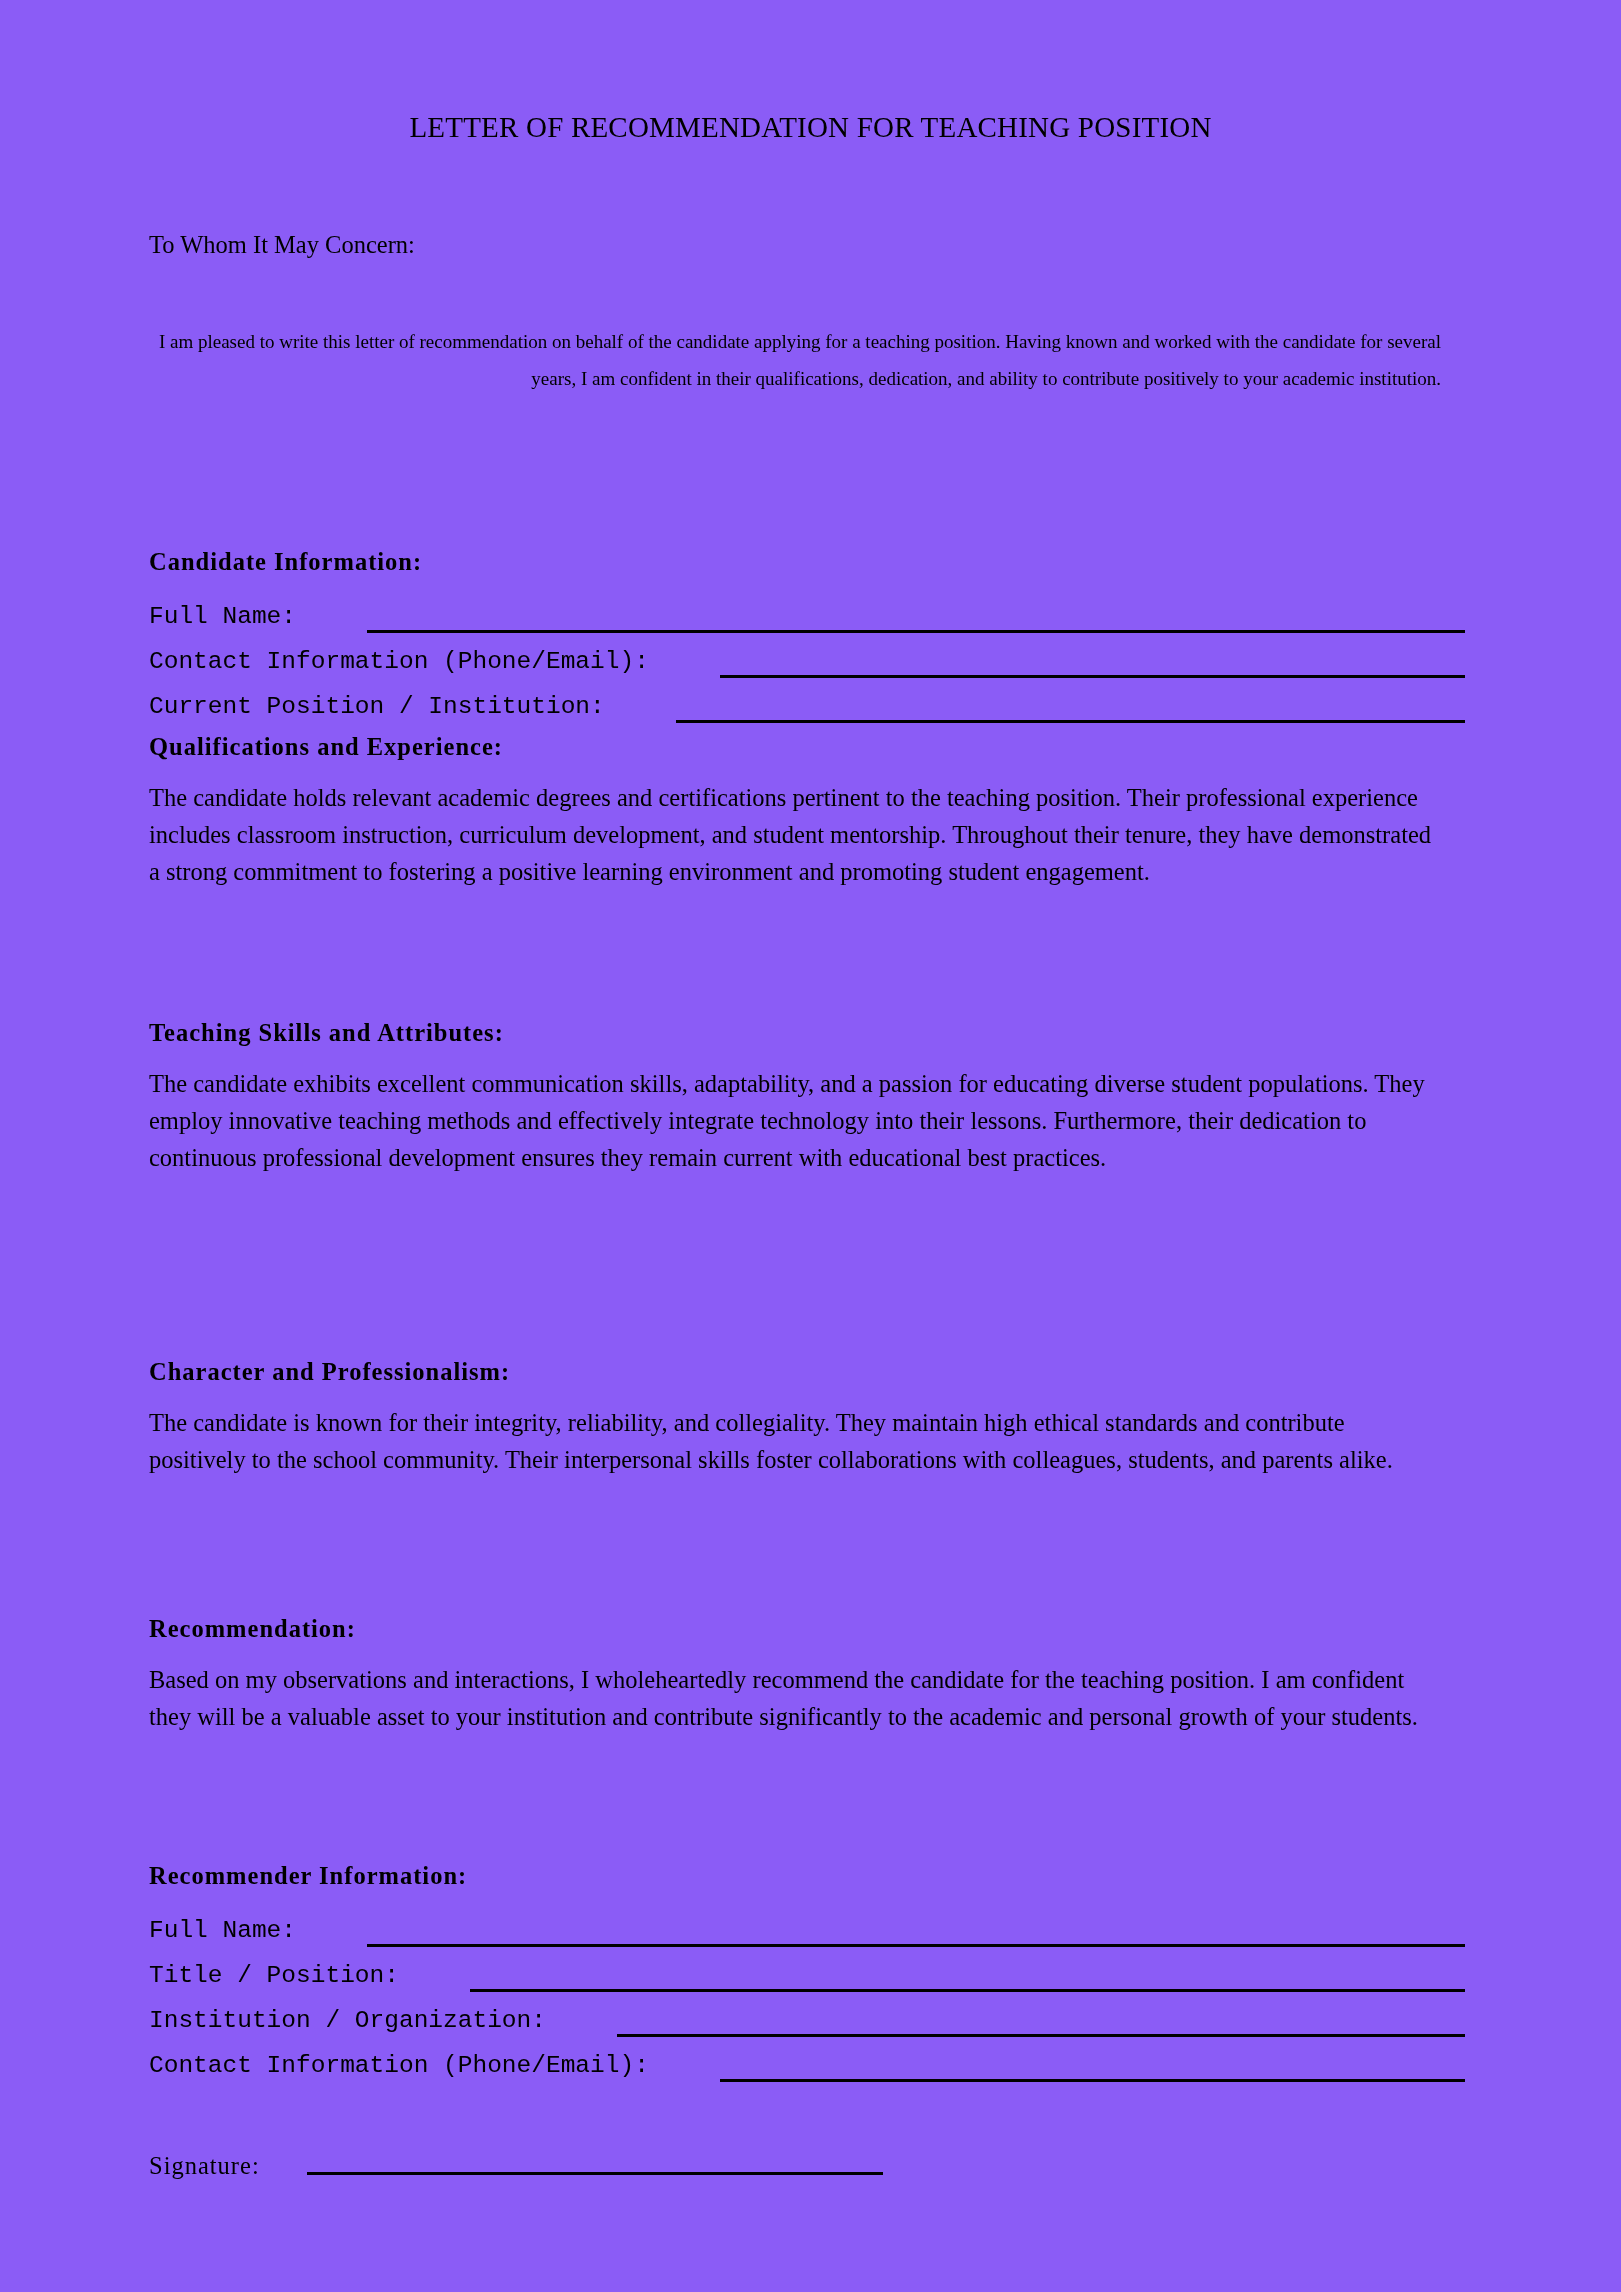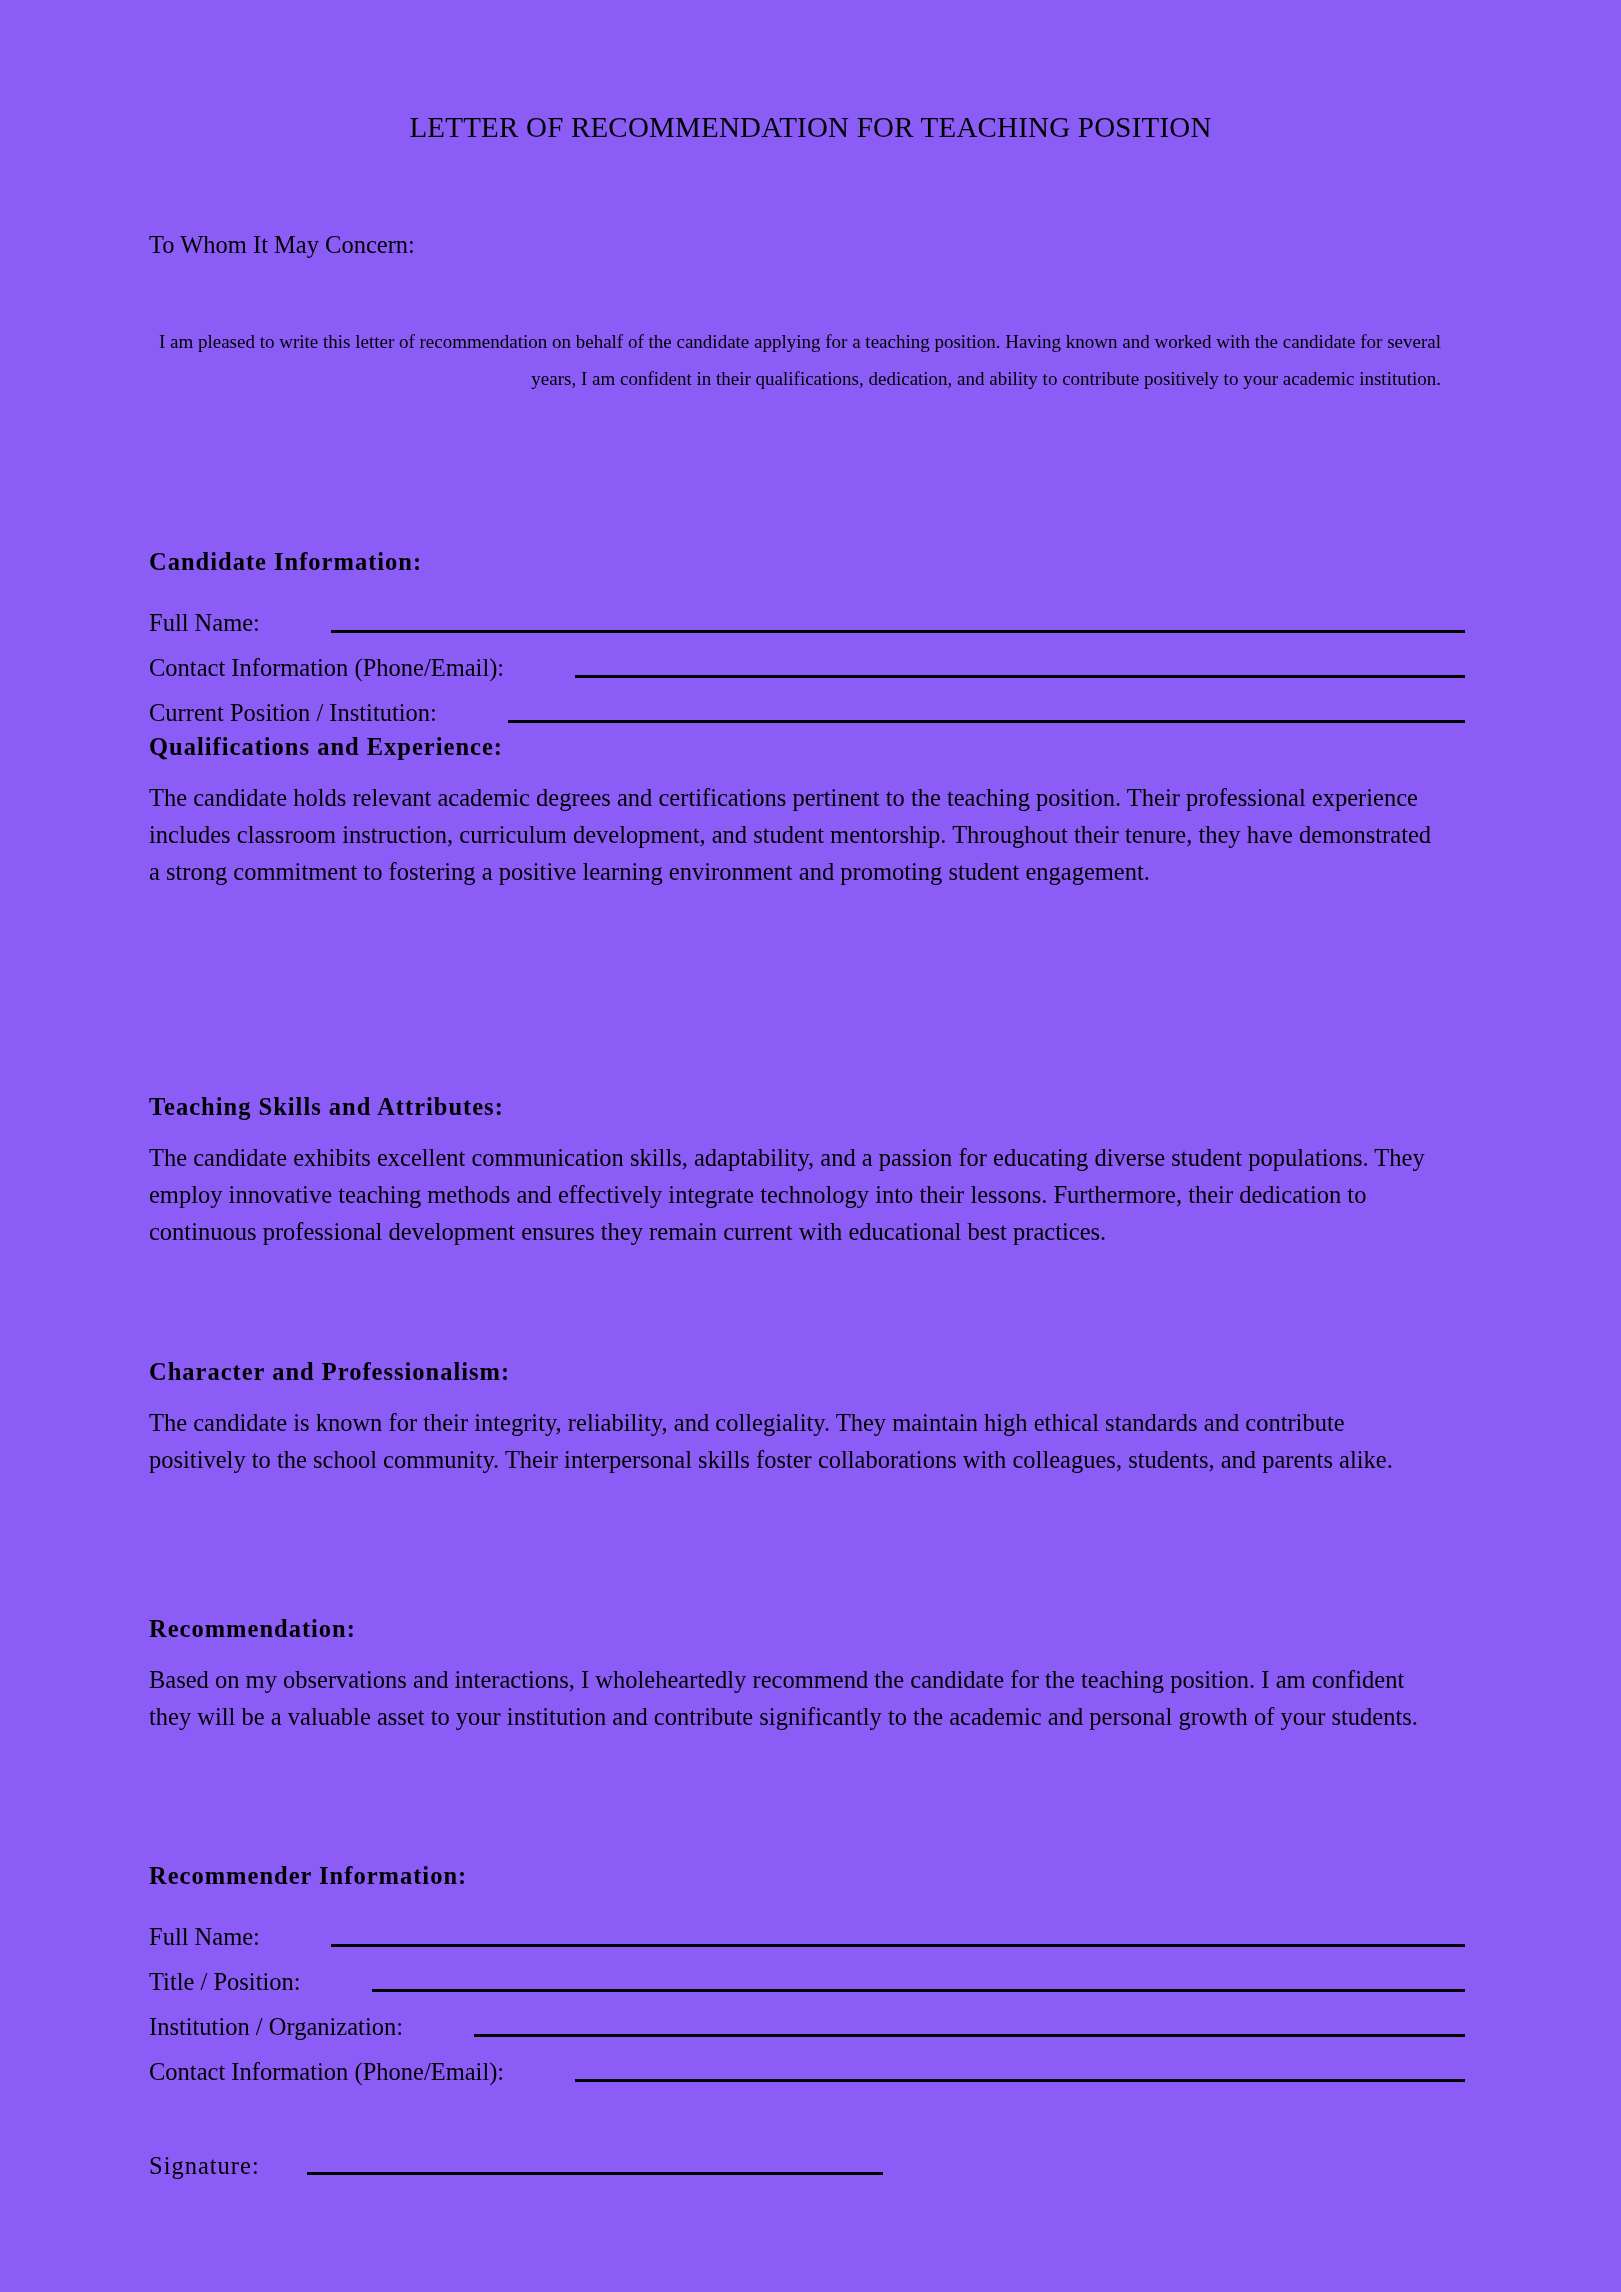--- a/index.html
+++ b/index.html
@@ -71,21 +71,22 @@
   
   .field-block {
     position: absolute;
     left: 149px;
     width: 1316px;
   }
   .field-row {
     position: relative;
     height: 45px;
     display: flex;
-    align-items: flex-end;
+    align-items: center;
+    font-family: Liberation Mono, monospace;
   }
   .field-label {
     font-size: 24.5px;
     line-height: 33px;
     white-space: nowrap;
     flex: 0 0 auto;
   }
   .field-rule {
     flex: 1 1 auto;
     align-self: flex-end;
@@ -149,21 +150,21 @@
       <span class="field-label">Current Position / Institution:</span>
       <span class="field-rule" style="margin-left:71px;"></span>
     </div>
   </div>
 
   <div class="section" style="top:730px;">
     <div class="section-heading">Qualifications and Experience:</div>
     <p class="section-body">The candidate holds relevant academic degrees and certifications pertinent to the teaching position. Their professional experience includes classroom instruction, curriculum development, and student mentorship. Throughout their tenure, they have demonstrated a strong commitment to fostering a positive learning environment and promoting student engagement.</p>
   </div>
 
-  <div class="section" style="top:1090px;">
+  <div class="section" style="top:1016px;">
     <div class="section-heading">Teaching Skills and Attributes:</div>
     <p class="section-body">The candidate exhibits excellent communication skills, adaptability, and a passion for educating diverse student populations. They employ innovative teaching methods and effectively integrate technology into their lessons. Furthermore, their dedication to continuous professional development ensures they remain current with educational best practices.</p>
   </div>
 
   <div class="section" style="top:1355px;">
     <div class="section-heading">Character and Professionalism:</div>
     <p class="section-body">The candidate is known for their integrity, reliability, and collegiality. They maintain high ethical standards and contribute positively to the school community. Their interpersonal skills foster collaborations with colleagues, students, and parents alike.</p>
   </div>
 
   <div class="section" style="top:1612px;">

